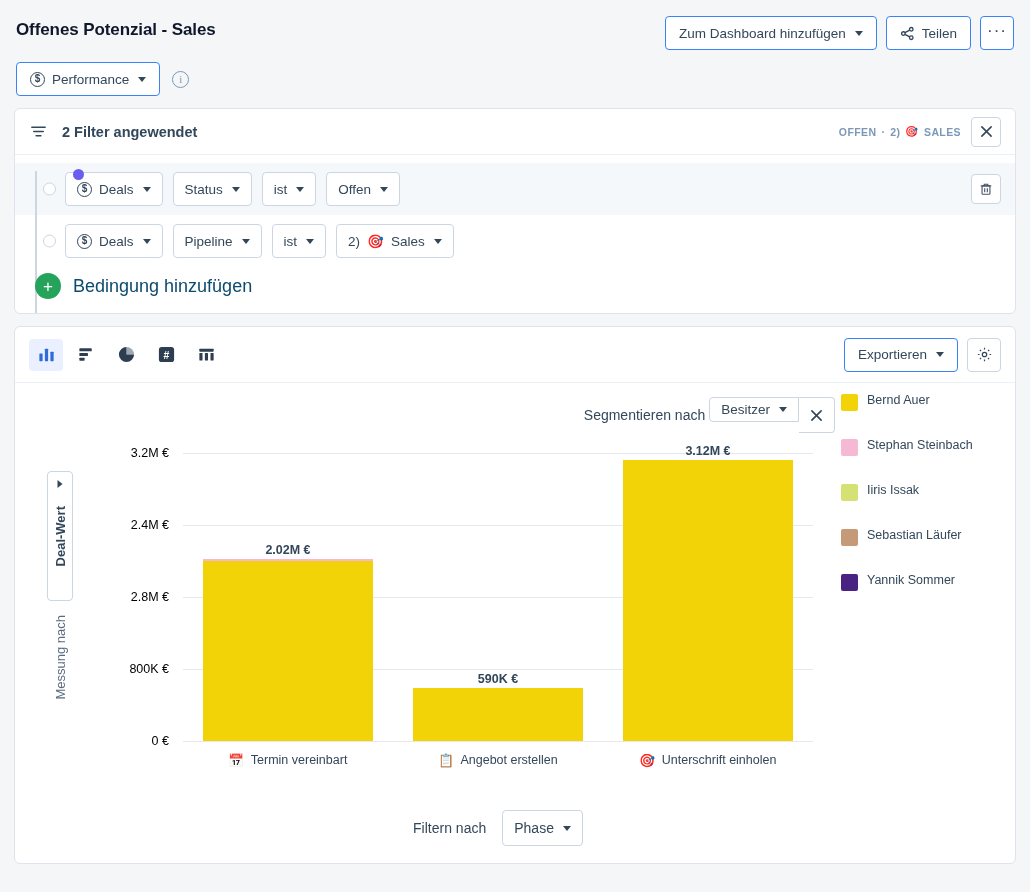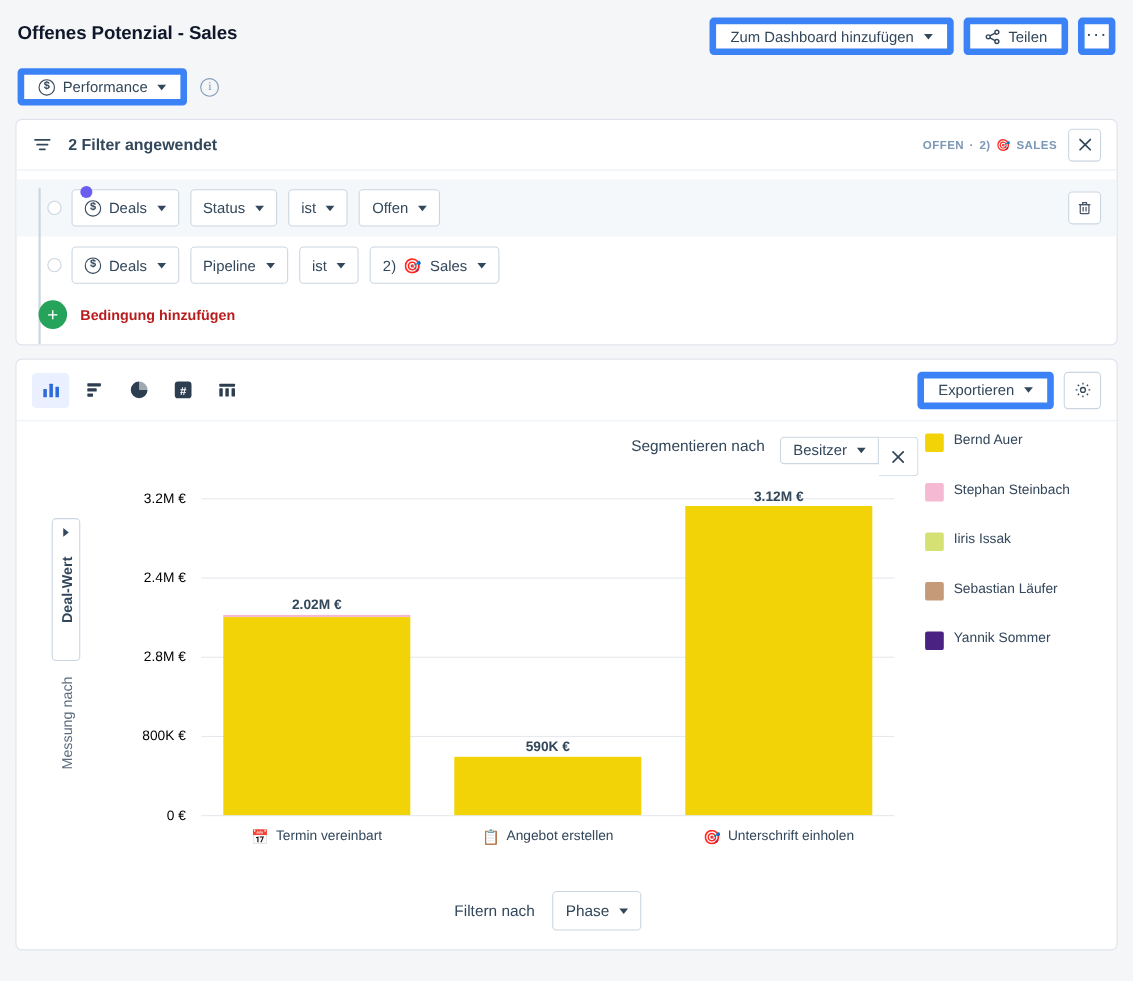--- a/index.html
+++ b/index.html
@@ -16,21 +16,21 @@
     display: flex; align-items: flex-start; justify-content: space-between;
     padding: 12px 16px 0 16px;
   }
   .page-title {
     font-size: 17px; font-weight: bold; color: #0f172a;
     letter-spacing: -0.1px; padding-top: 8px;
   }
   .header-actions { display: flex; align-items: center; gap: 9px; padding-top: 4px; }
 
   .btn {
-    background: #fff; border: 6px solid #3b82f6; border-radius: 4px;
+    background: #fff; border: 1px solid #3b82f6; border-radius: 4px;
     color: #33475b; font-size: 13.5px; font-family: "Liberation Sans", sans-serif;
     padding: 0 13px; height: 34px; display: inline-flex; align-items: center;
     gap: 7px; cursor: pointer; white-space: nowrap;
   }
   .btn.icon-only { padding: 0; width: 34px; justify-content: center; }
   .caret {
     width: 0; height: 0; border-left: 4.5px solid transparent;
     border-right: 4.5px solid transparent; border-top: 5.5px solid #33475b;
     display: inline-block; margin-left: 2px;
   }
@@ -101,21 +101,21 @@
     padding: 0 11px; font-size: 13.5px; color: #33475b; cursor: pointer;
     white-space: nowrap;
   }
   .add-cond { display: flex; align-items: center; gap: 12px; padding: 6px 0 14px 6px; position: relative; }
   .plus-circle {
     width: 26px; height: 26px; border-radius: 50%; background: #00a38d;
     background: #25a35a;
     color: #fff; display: inline-flex; align-items: center; justify-content: center;
     font-size: 17px; line-height: 1; cursor: pointer; z-index: 3; position: relative;
   }
-  .add-cond-label { color: #b91c1c; font-size: 13px; font-weight: bold; cursor: pointer; }
+  .add-cond-label { color: #0c4a6e; font-size: 18px; font-weight: normal; cursor: pointer; }
 
   
   .chart-toolbar {
     display: flex; align-items: center; justify-content: space-between;
     padding: 10px 14px; border-bottom: 1px solid #eaf0f6; height: 56px;
   }
   .chart-types { display: flex; align-items: center; gap: 6px; }
   .ctype {
     width: 34px; height: 32px; border-radius: 4px; display: inline-flex;
     align-items: center; justify-content: center; cursor: pointer;
@@ -126,21 +126,21 @@
     width: 34px; height: 34px; border: 1px solid #cbd6e2; border-radius: 4px;
     background: #fff; display: inline-flex; align-items: center; justify-content: center;
     cursor: pointer;
   }
 
   
   .chart-body { position: relative; height: 480px; }
 
   .segment-row {
     position: absolute; top: 14px; left: 0; right: 180px;
-    display: flex; align-items: flex-start; justify-content: flex-end; gap: 14px;
+    display: flex; align-items: center; justify-content: flex-end; gap: 4px;
   }
   .segment-label { font-size: 14px; color: #33475b; }
   .seg-group { display: flex; }
   .seg-group .pill { border-radius: 4px 0 0 4px; height: 25px; }
   .seg-group .xbtn { border-radius: 0 4px 4px 0; border-left: none; height: 36px; width: 36px; }
 
   .legend {
     position: absolute; top: 6px; right: 22px; width: 152px;
     display: flex; flex-direction: column; gap: 27px; padding-top: 4px;
   }

